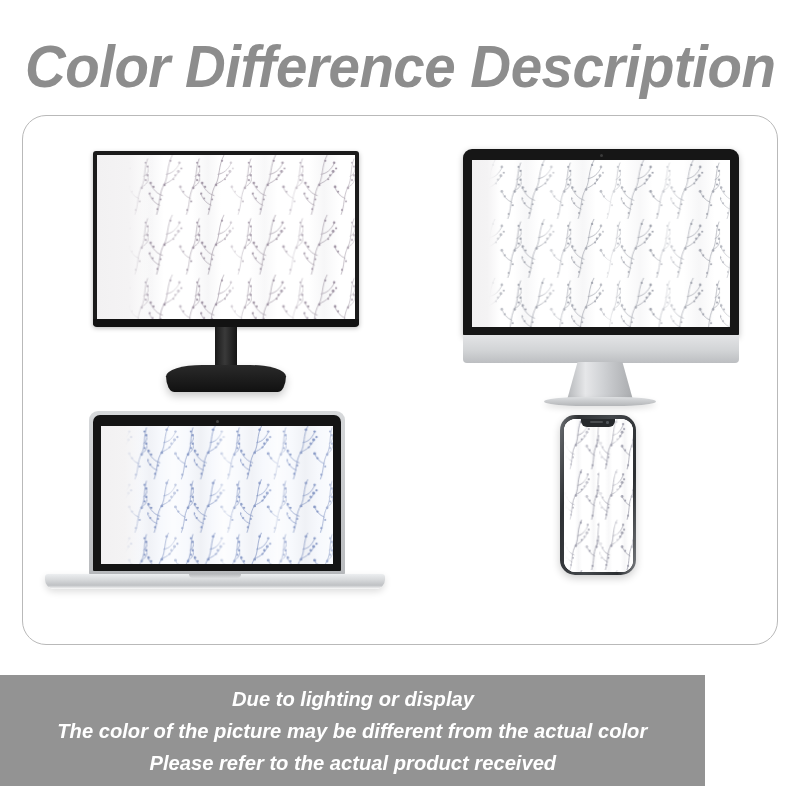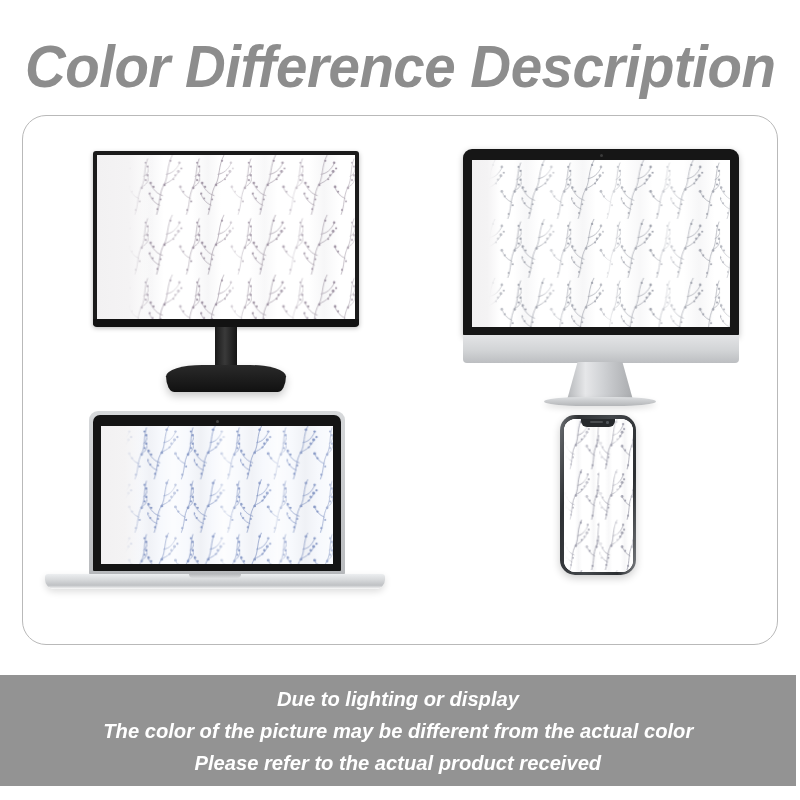--- a/index.html
+++ b/index.html
@@ -190,21 +190,21 @@
     position:absolute;left:50%;top:2.5px;margin-left:-8px;
     width:13px;height:2px;background:#4a4d50;border-radius:1px;
   }
   #phone-dot{
     position:absolute;left:50%;top:2.5px;margin-left:8px;
     width:2.5px;height:2.5px;background:#50555a;border-radius:50%;
   }
 
   
   #notice-banner{
-    position:absolute;left:0;top:675px;width:796px;height:111px;
+    position:absolute;left:0;top:675px;width:705px;height:111px;
     background:#939393;
     display:flex;flex-direction:column;
     align-items:center;justify-content:center;
     gap:1px;
   }
   .notice-line{
     color:#ffffff;
     font-family:"Liberation Sans", sans-serif;
     font-weight:bold;font-style:italic;
     font-size:21px;

